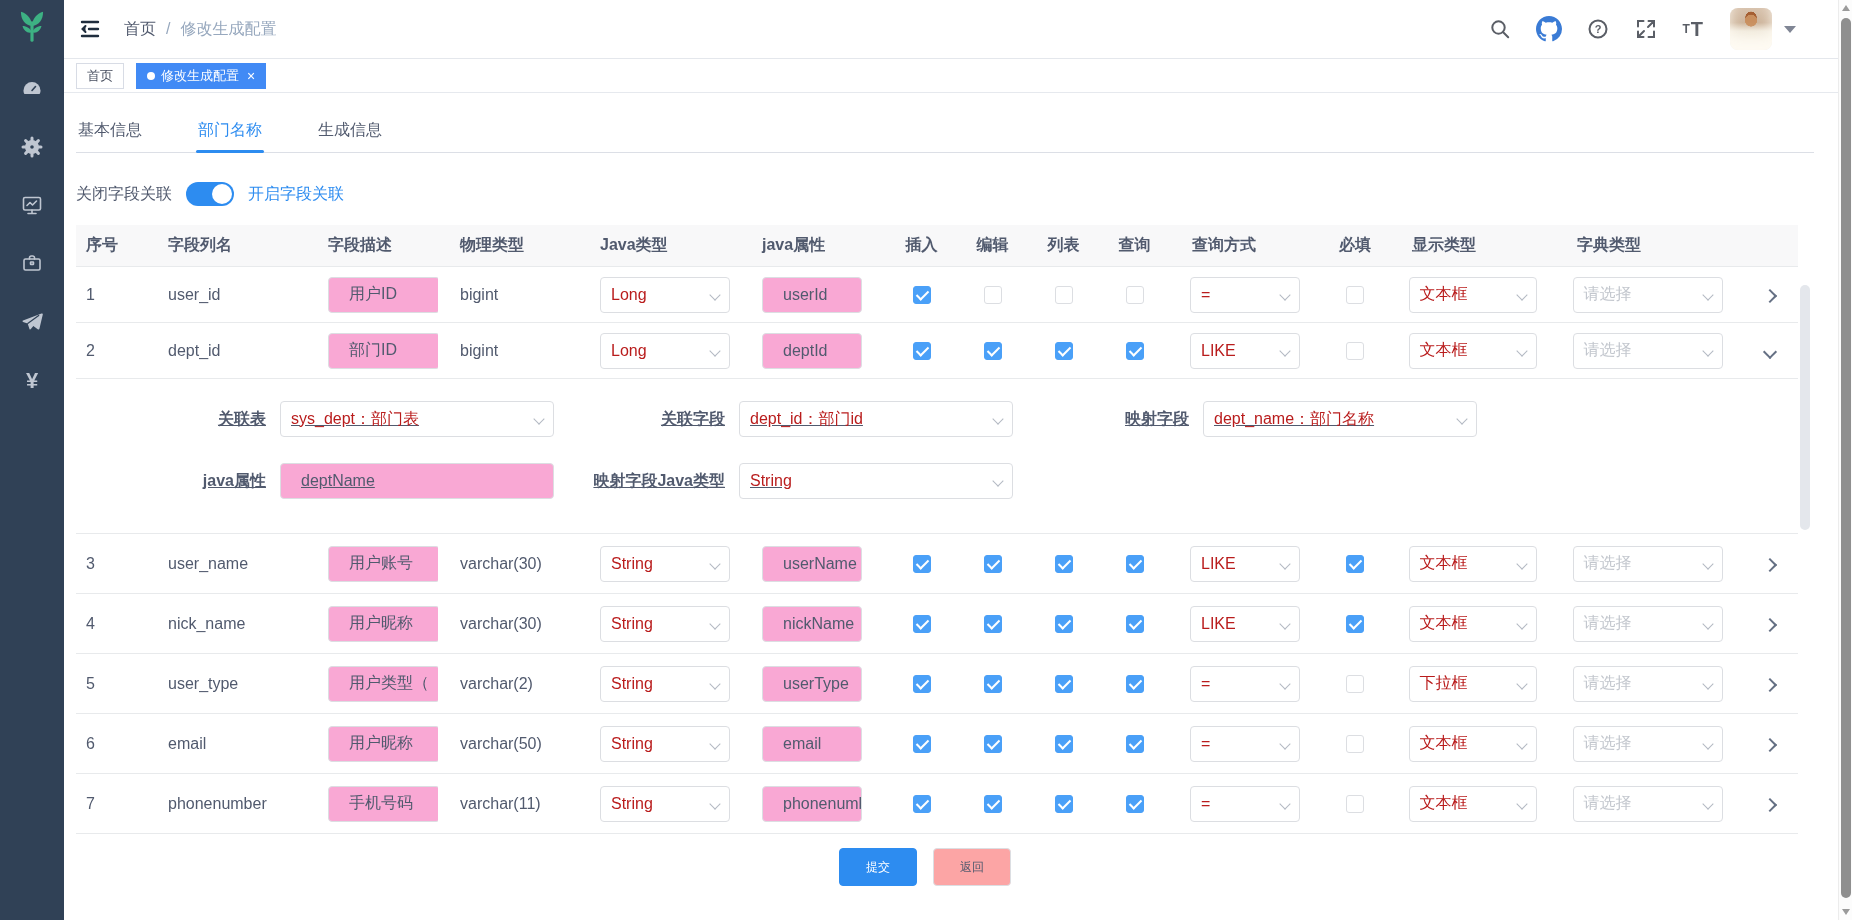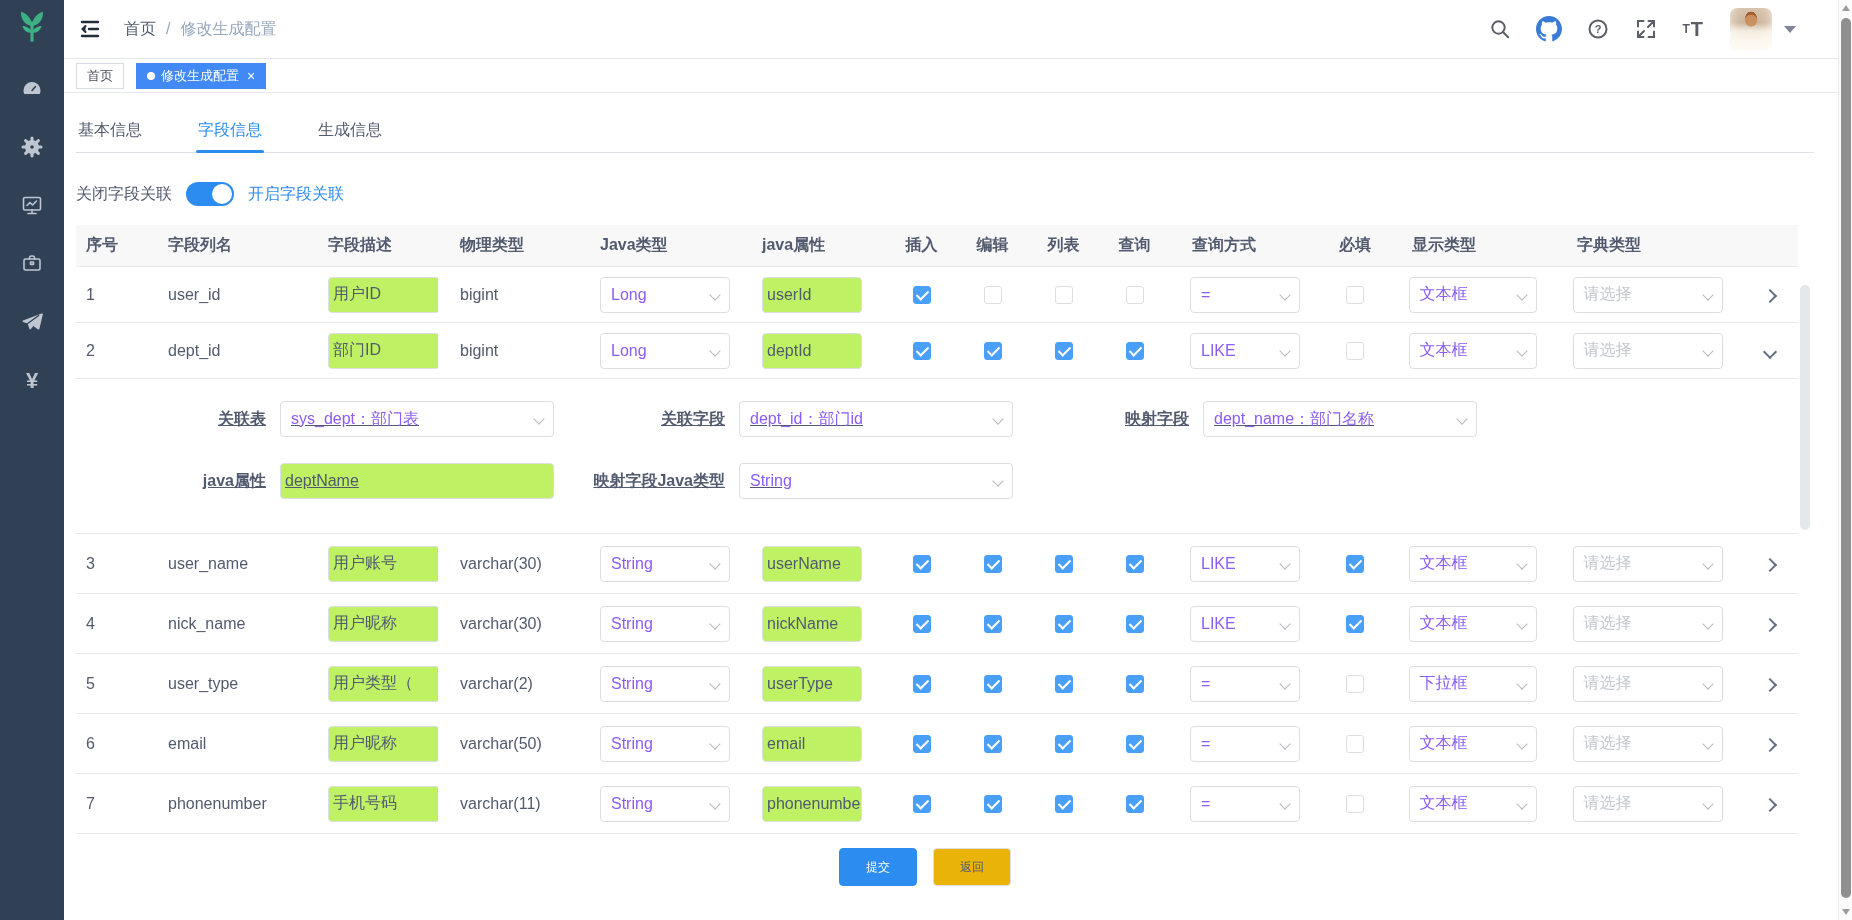--- a/index.html
+++ b/index.html
@@ -63,24 +63,24 @@
   .thead { background:#f8f8f9; height:42px; border-bottom:1px solid #e8eaec; font-weight:bold; color:#515a6e; }
   .thead > div { padding-left:22px; }
   .thead > .c-seq { padding-left:10px; }
   .thead > .c-center { padding-left:0; text-align:right; }
   .trow { height:56px; border-bottom:1px solid #e8eaec; background:#fff; }
   .trow.tall { height:60px; }
   .cell { padding-left:22px; overflow:hidden; white-space:nowrap; }
   .c-seq { padding-left:10px; }
   .c-center { display:flex; justify-content:center; padding-left:0; }
 
-  .input { height:36px; border:1px solid #dcdee2; border-radius:4px; background:#bef264; display:flex; align-items:center; padding:0 4px; overflow:hidden; white-space:nowrap; color:#515a6e; cursor:text; }
+  .input { height:36px; border:1px solid #dcdee2; border-radius:4px; background:#f9a8d4; display:flex; align-items:center; padding:0 20px; overflow:hidden; white-space:nowrap; color:#515a6e; cursor:text; }
   .w-desc { width:112px; }
   .w-attr { width:100px; }
-  .sel { height:36px; border:1px solid #dcdee2; border-radius:4px; background:#fff; position:relative; display:flex; align-items:center; padding:0 26px 0 10px; color:#8b5cf6; cursor:pointer; overflow:hidden; white-space:nowrap; }
+  .sel { height:36px; border:1px solid #dcdee2; border-radius:4px; background:#fff; position:relative; display:flex; align-items:center; padding:0 26px 0 10px; color:#b91c1c; cursor:pointer; overflow:hidden; white-space:nowrap; }
   .sel::after { content:""; position:absolute; right:10px; top:13px; width:7px; height:7px; border-right:1.5px solid #b3b9c3; border-bottom:1.5px solid #b3b9c3; transform:rotate(45deg); }
   .w-jtype { width:130px; }
   .w-query { width:110px; }
   .w-disp { width:128px; }
   .w-dict { width:150px; }
   .placeholder { color:#c3c7ce; }
 
   .cb { width:18px; height:18px; border:1px solid #dcdee2; border-radius:3px; background:#fff; position:relative; cursor:pointer; }
   .cb.checked { background:#4aa0f8; border-color:#4aa0f8; }
   .cb.checked::after { content:""; position:absolute; left:5px; top:1px; width:5px; height:10px; border:solid #fff; border-width:0 2px 2px 0; transform:rotate(45deg); }
@@ -94,21 +94,21 @@
   .detail-row { display:flex; align-items:center; margin-top:0; }
   .detail-row + .detail-row { margin-top:26px; }
   .dlabel { font-weight:bold; color:#515a6e; text-align:right; padding-right:14px; }
   .dl-1 { width:204px; } .dl-2 { width:185px; } .dl-3 { width:190px; }
   .dctrl { width:274px; }
 
   
   .footer-btns { margin-top:14px; display:flex; justify-content:center; width:1722px; }
   .btn { height:38px; padding:0 26px; border-radius:4px; font-size:12px; display:flex; align-items:center; cursor:pointer; }
   .btn-primary { background:#2d8cf0; color:#fff; border:1px solid #2d8cf0; }
-  .btn-plain { background:#eab308; color:#515a6e; border:1px solid #dcdee2; margin-left:16px; }
+  .btn-plain { background:#fca5a5; color:#515a6e; border:1px solid #dcdee2; margin-left:16px; }
 
   
   .inner-scroll { position:absolute; left:1800px; top:285px; width:10px; height:245px; border-radius:5px; background:#e4e7ec; cursor:pointer; }
   .browser-scrollbar { position:absolute; right:0; top:0; width:14px; height:920px; background:#fcfcfc; border-left:1px solid #ececec; }
   .bs-thumb { position:absolute; left:2px; top:18px; width:10px; height:880px; border-radius:5px; background:#8f8f8f; cursor:pointer; }
   .bs-arrow { position:absolute; left:3px; width:0; height:0; border-left:4px solid transparent; border-right:4px solid transparent; cursor:pointer; }
   .bs-up { top:5px; border-bottom:6px solid #9a9a9a; }
   .bs-down { bottom:5px; border-top:6px solid #9a9a9a; }
 </style>
 </head>
@@ -237,21 +237,21 @@
     </div>
   </div>
 
   <main class="content">
 
     <div class="tabs">
       <div class="tab">
           <span>基本信息</span>
         </div>
       <div class="tab active">
-          <span>字段信息</span>
+          <span>部门名称</span>
         </div>
       <div class="tab">
           <span>生成信息</span>
         </div>
     </div>
 
     <div class="toggle-row">
       <span class="toggle-label-off">关闭字段关联</span>
       <div class="switch">
           <div class="knob"></div>

